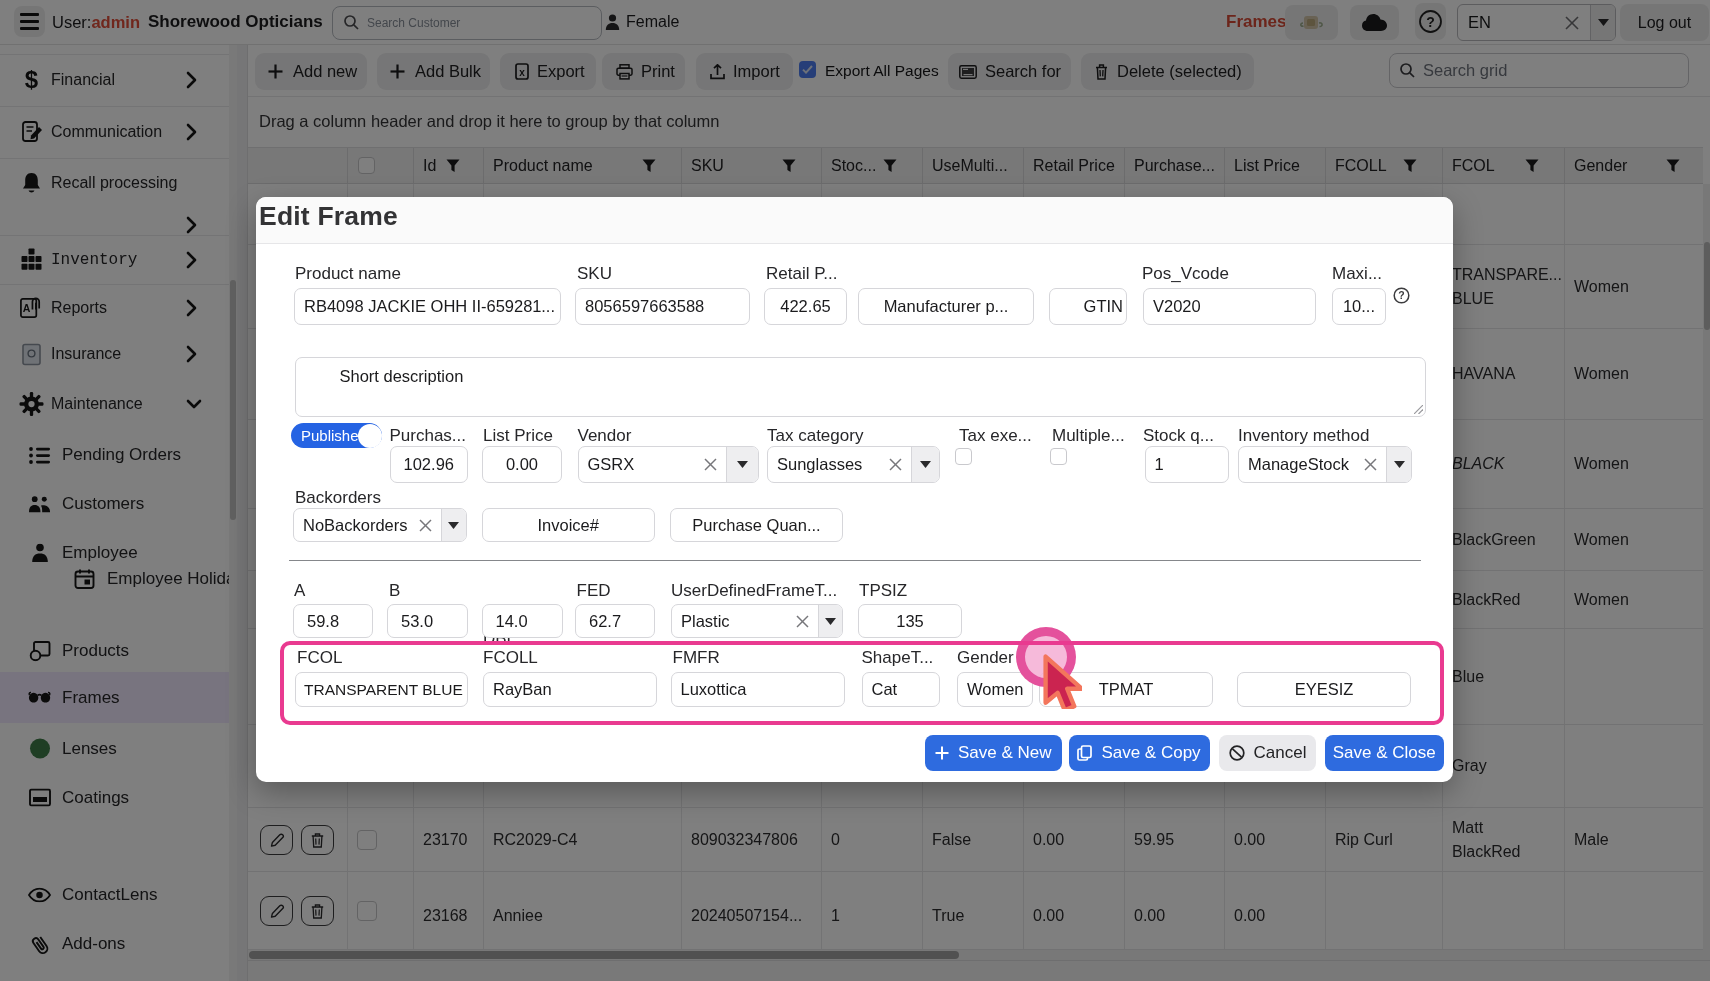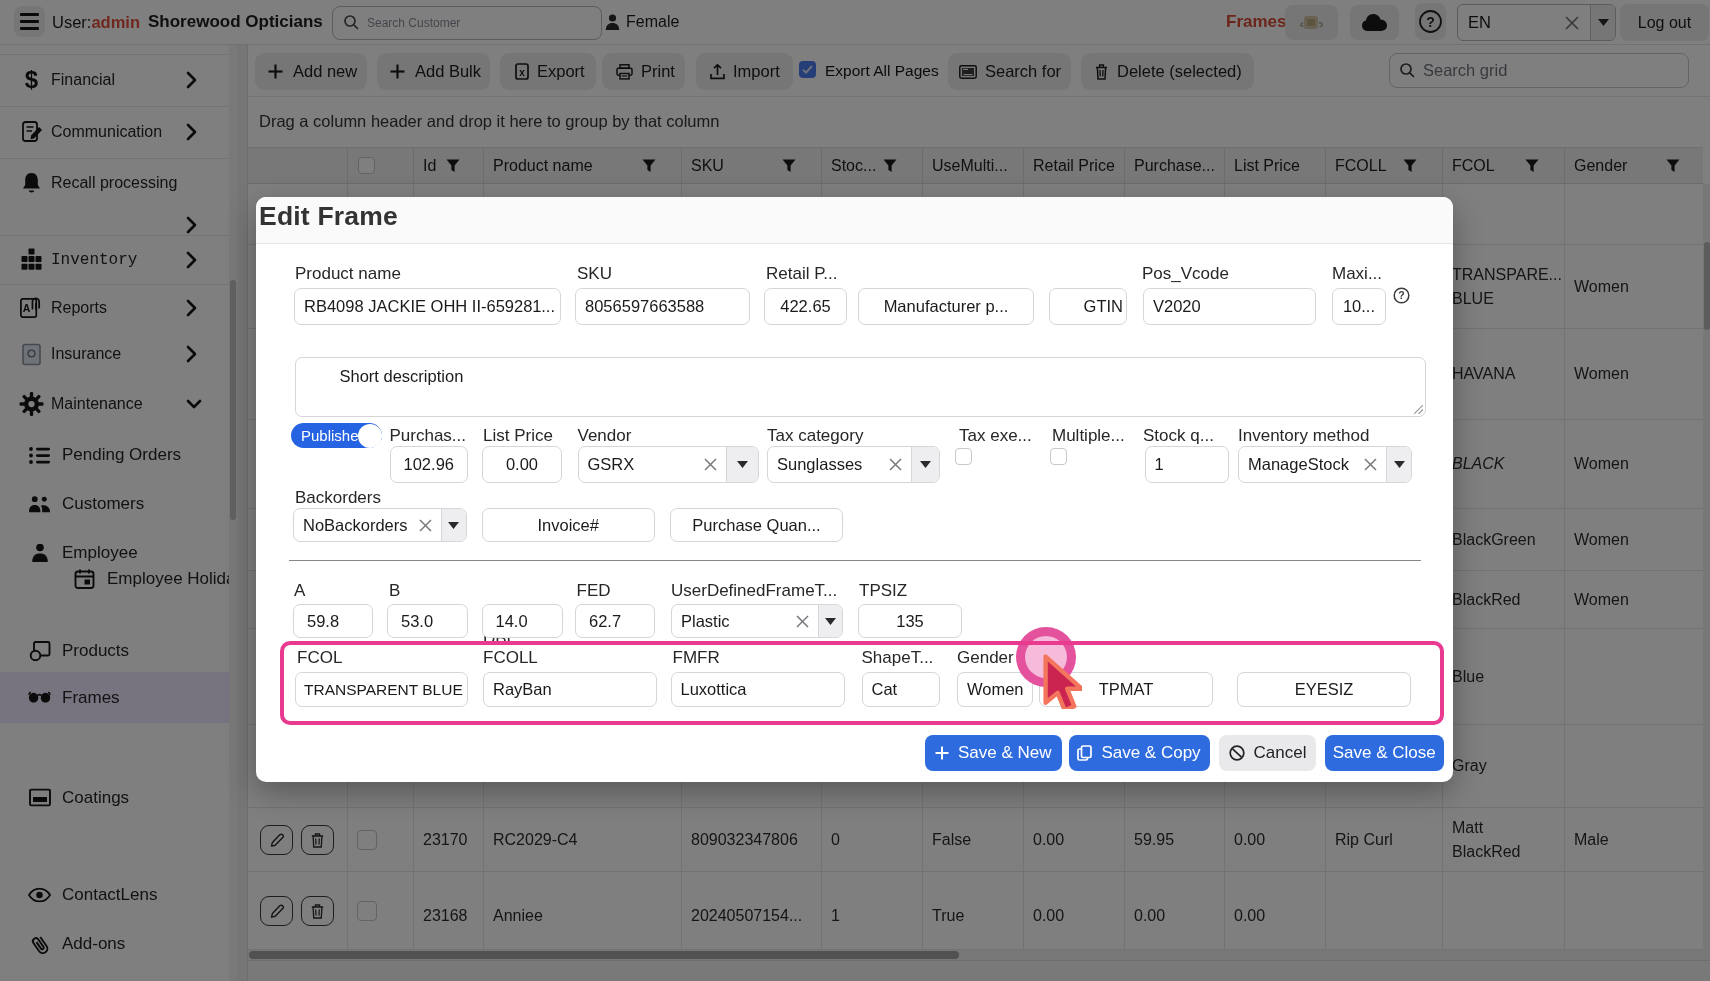--- a/index.html
+++ b/index.html
@@ -312,20 +312,28 @@
         <svg width="26" height="15" viewBox="0 0 26 15">
           <path d="M6.3 1.5 A5.3 5.6 0 1 0 6.4 1.5 Z" fill="#161616"></path>
           <path d="M19.7 1.5 A5.3 5.6 0 1 0 19.8 1.5 Z" fill="#161616"></path>
           <path d="M10.8 4.5 Q13 2.8 15.2 4.5" fill="none" stroke="#161616" stroke-width="1.8"></path>
           <path d="M1.6 4 Q0.6 1.2 3.4 1.4" fill="none" stroke="#161616" stroke-width="1.7"></path>
           <path d="M24.4 4 Q25.4 1.2 22.6 1.4" fill="none" stroke="#161616" stroke-width="1.7"></path>
         </svg>
       </div>
     <div class="tx">Frames</div>
   </div>
+  <div class="smi" style="top:679.1px;">
+    <div class="ic">
+        <svg width="22" height="22" viewBox="0 0 22 22">
+          <circle cx="11" cy="11" r="10" fill="#3f7c49"></circle>
+        </svg>
+      </div>
+    <div class="tx">Lenses</div>
+  </div>
   <div class="smi" style="top:728px;">
     <div class="ic">
         <svg width="22" height="18" viewBox="0 0 22 18">
           <rect x="1" y="1" width="20" height="16" rx="1.5" fill="none" stroke="#161616" stroke-width="1.9"></rect>
           <rect x="4" y="8.5" width="14" height="5" fill="#161616"></rect>
         </svg>
       </div>
     <div class="tx">Coatings</div>
   </div>
   <div class="smi" style="top:825.8px;">

